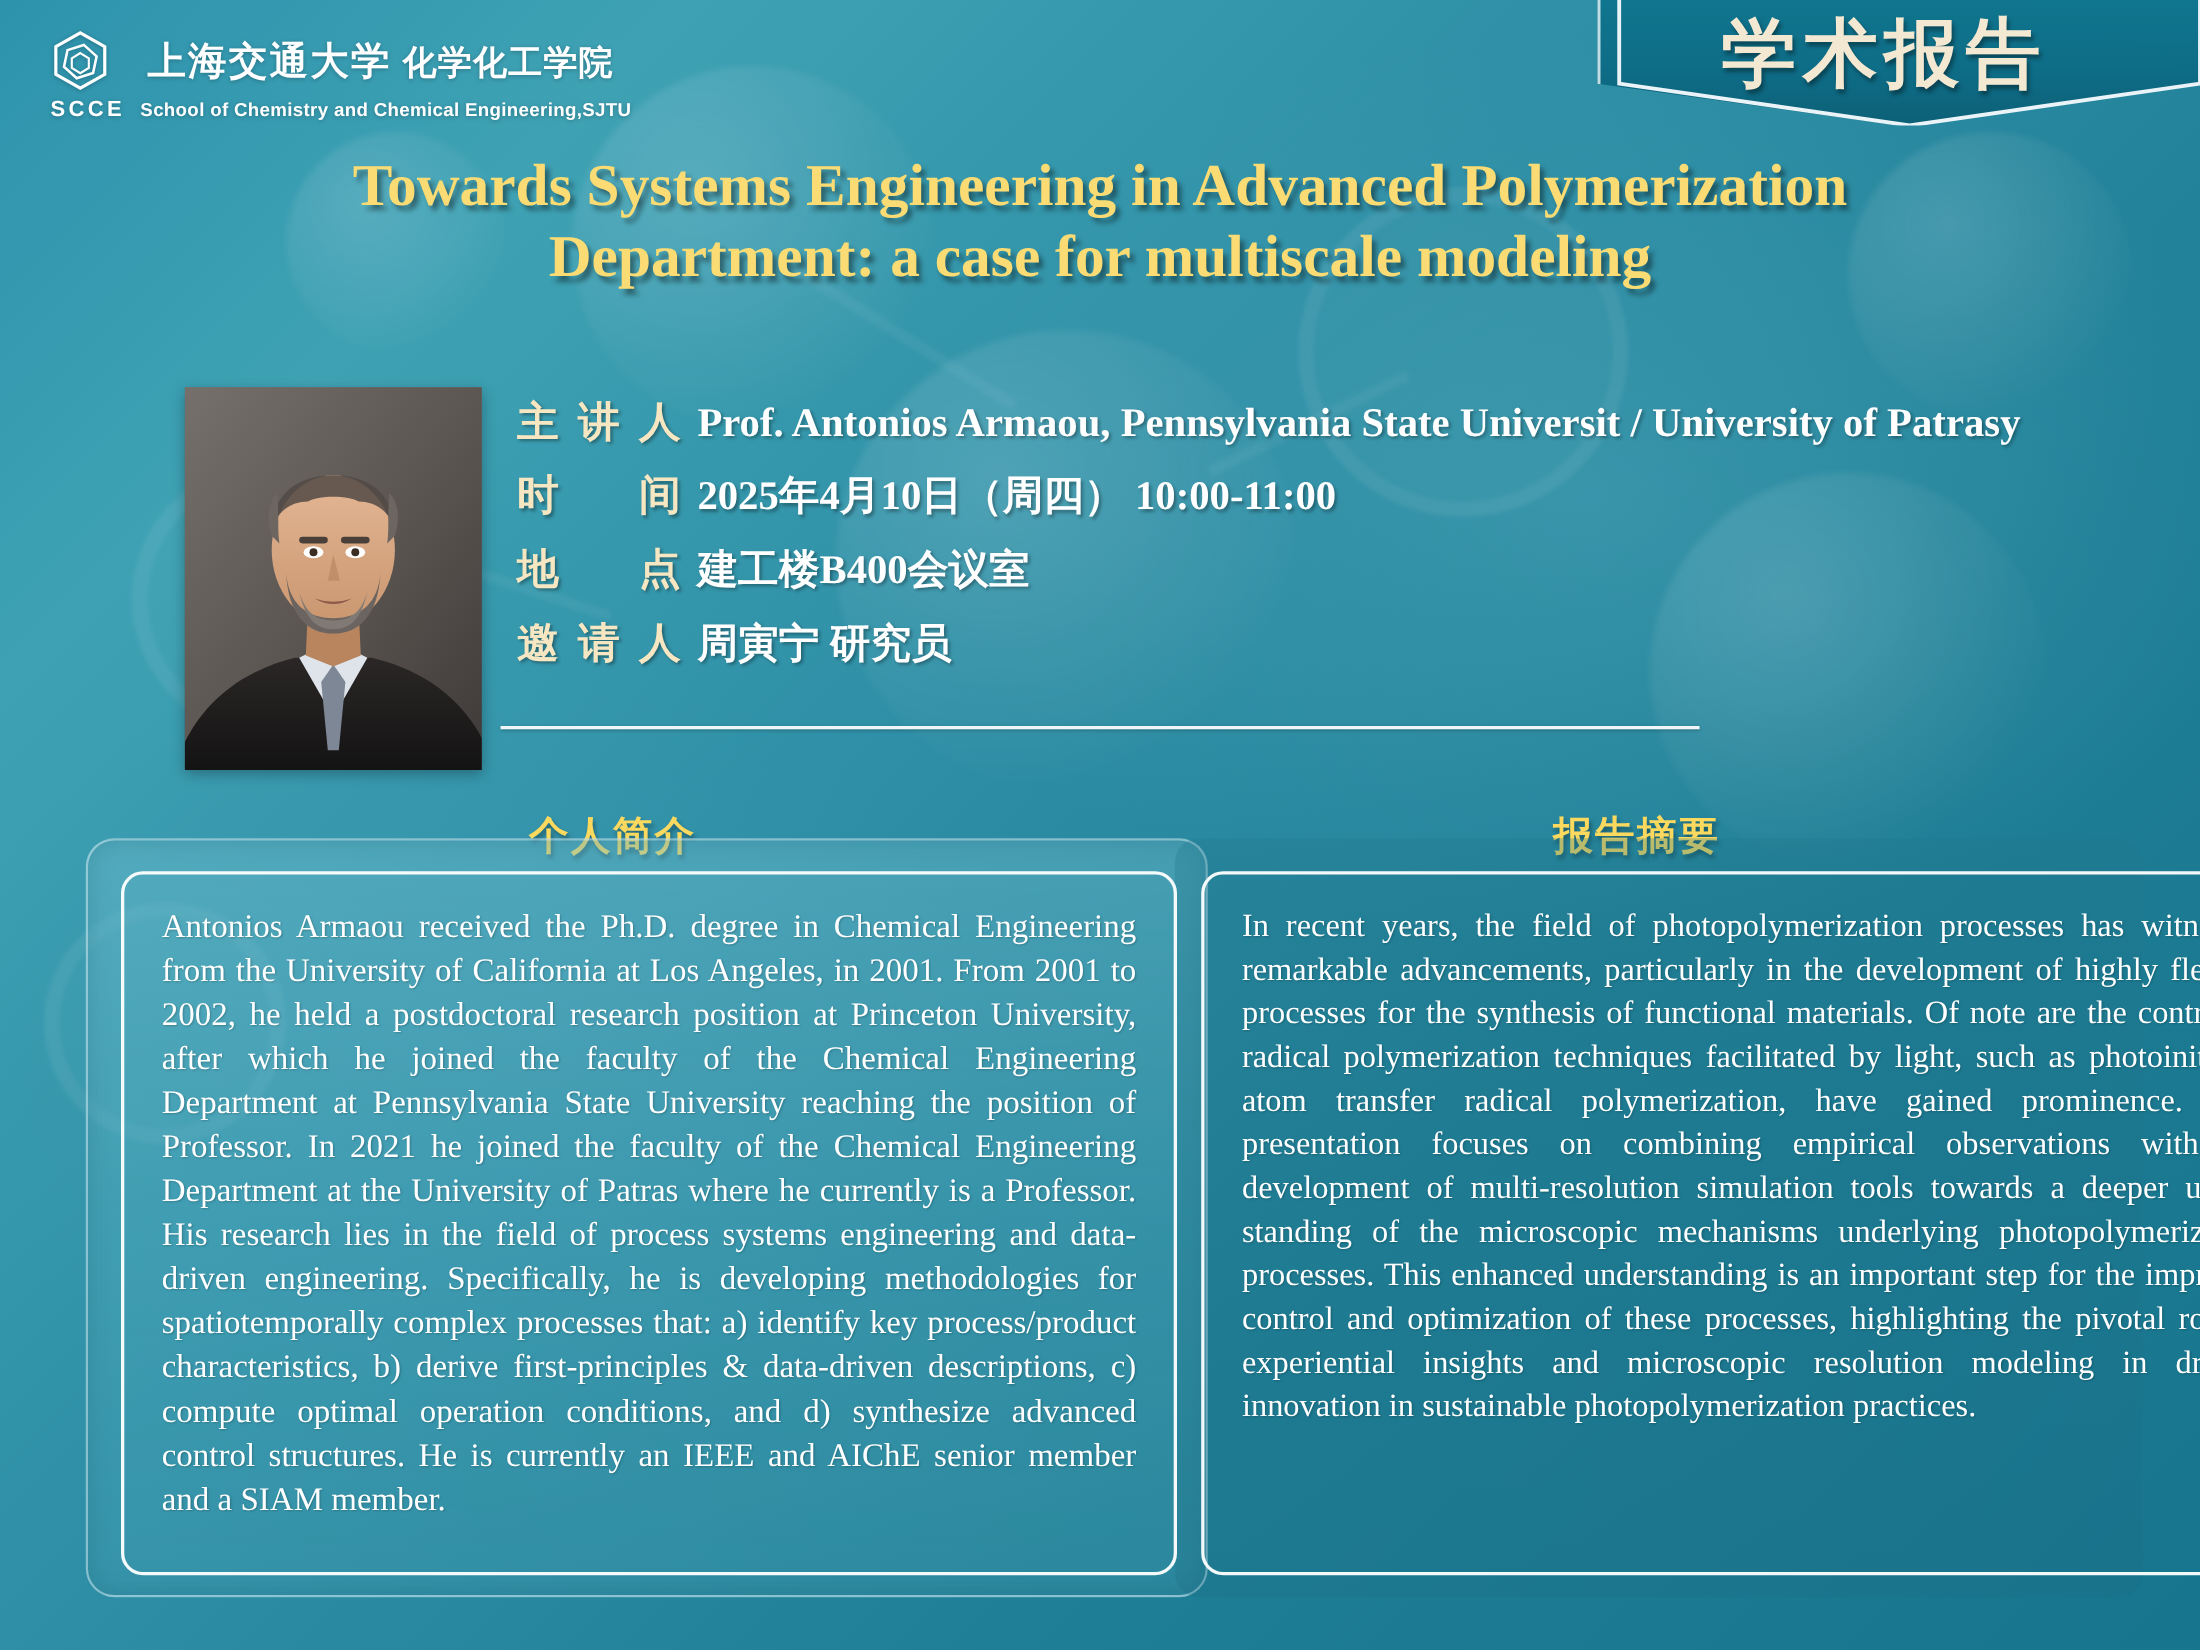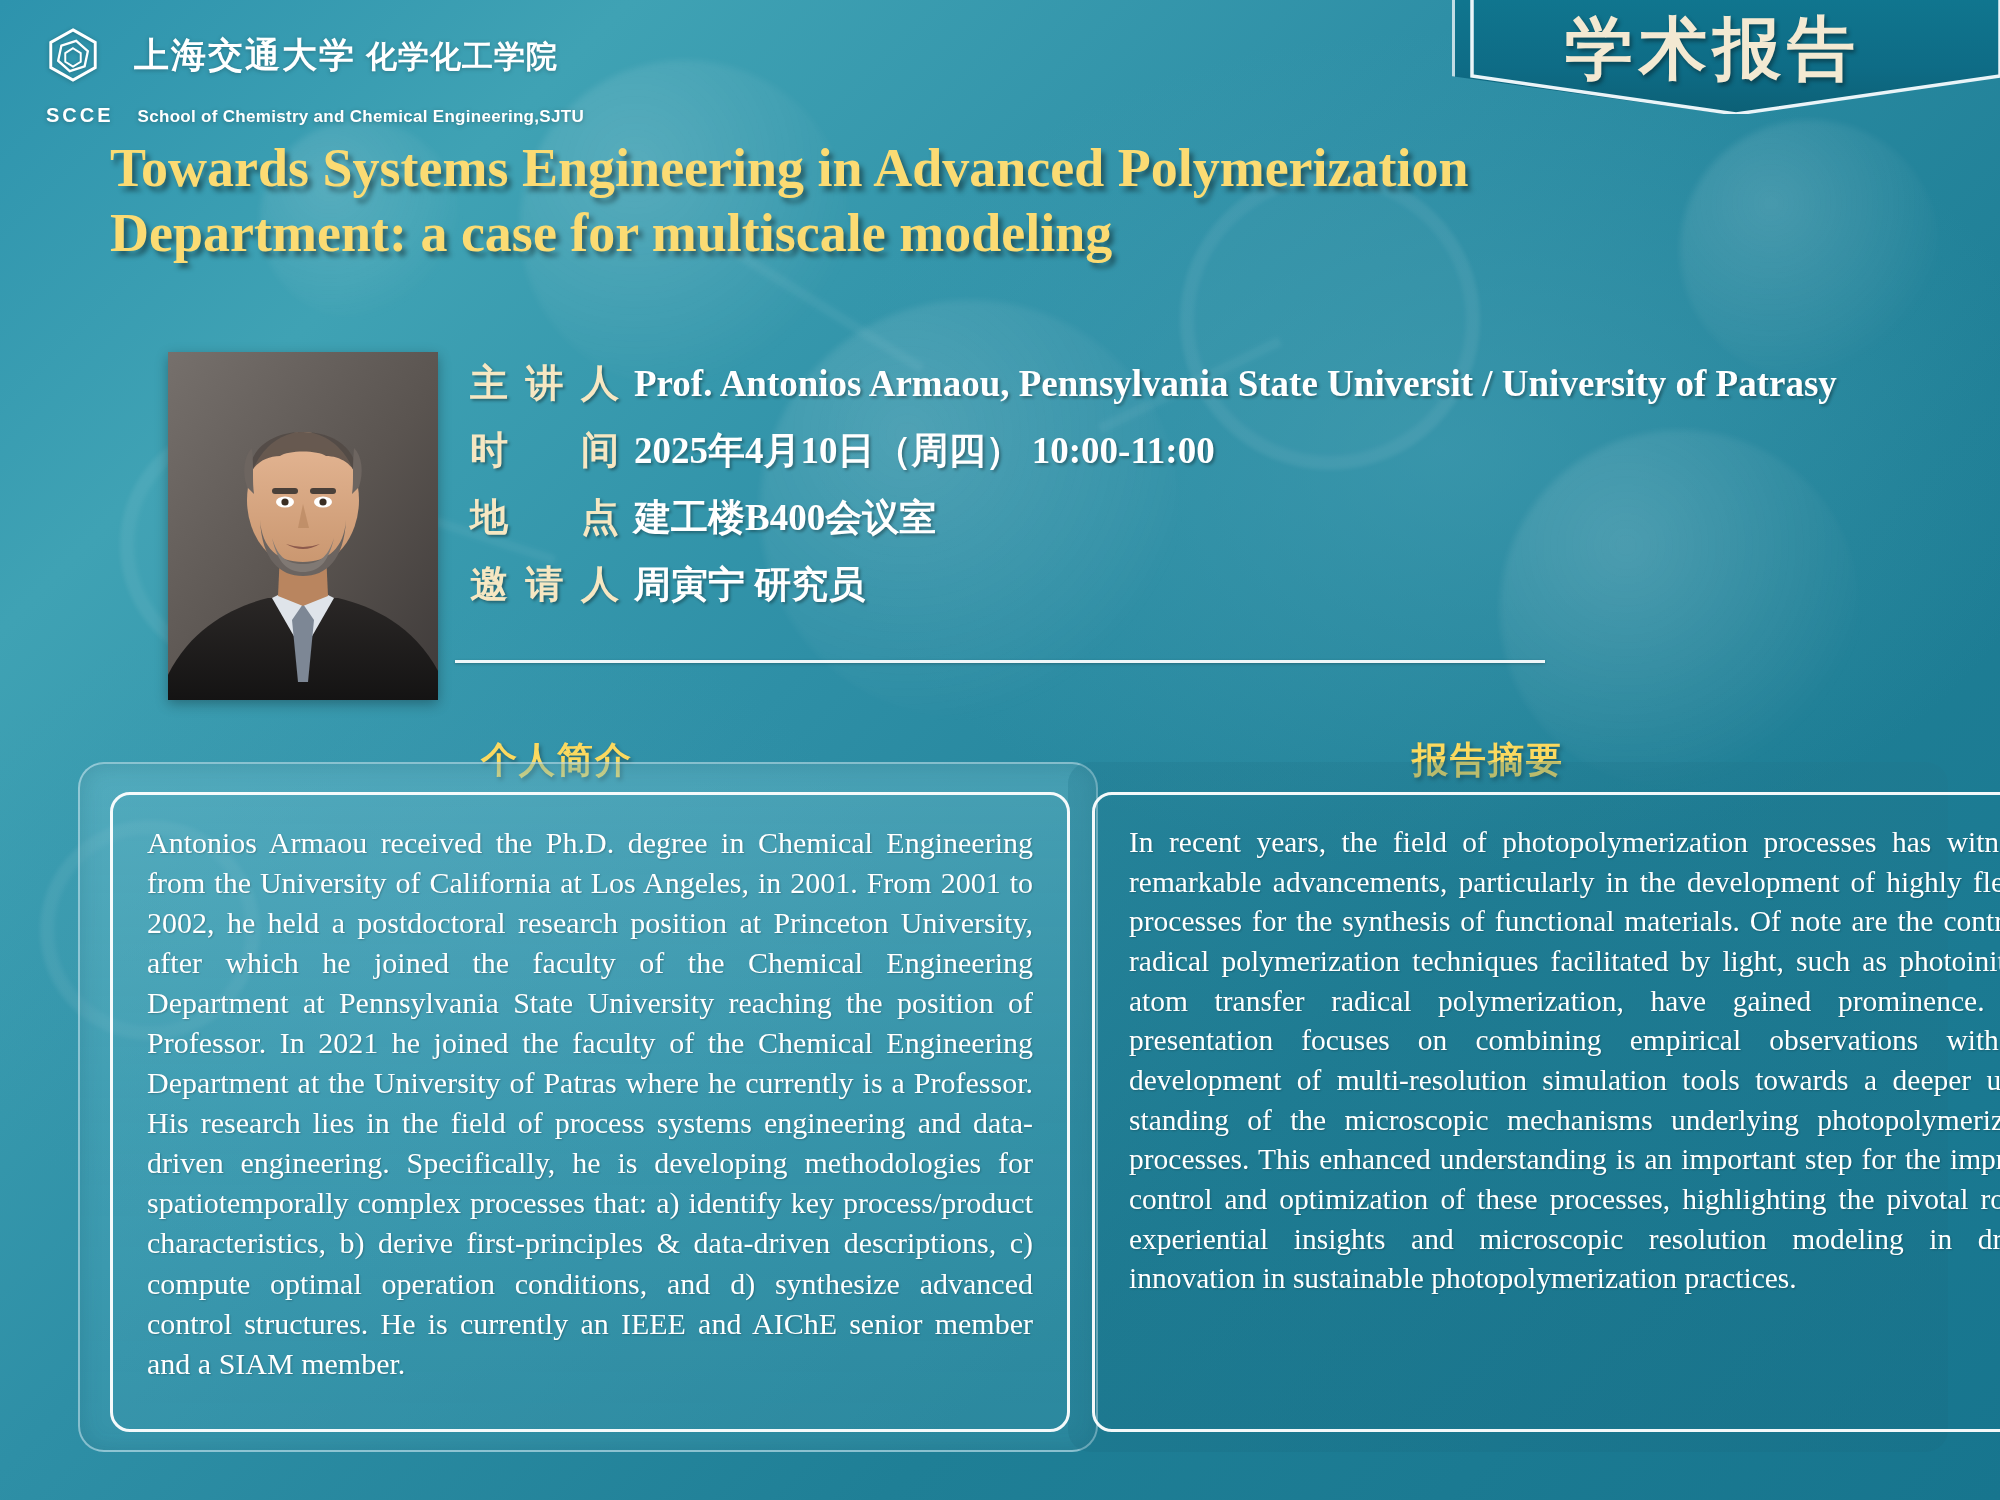--- a/index.html
+++ b/index.html
@@ -44,22 +44,22 @@
   #logo-top { display: flex; align-items: center; gap: 32px; }
   #logo-mark { width: 58px; height: 58px; flex: 0 0 58px; }
   #logo-cn {
     color: #ffffff;
     font-family: "Liberation Serif", "DejaVu Serif", serif;
     font-size: 35px; font-weight: 700; letter-spacing: 2px;
     white-space: nowrap;
   }
   #logo-cn .dept { font-size: 31px; margin-left: 10px; letter-spacing: 1px; }
   #logo-bottom {
-    display: flex; align-items: baseline; gap: 24px;
-    margin-top: 20px; margin-left: 2px;
+    display: flex; align-items: baseline; gap: 14px;
+    margin-top: 4px; margin-left: 2px;
   }
   #logo-scce {
     color: #fff; font-family: "Liberation Sans", sans-serif;
     font-size: 20px; font-weight: 700; letter-spacing: 3px;
   }
   #logo-en {
     color: #fff; font-family: "Liberation Sans", sans-serif;
     font-size: 17px; font-weight: 700; letter-spacing: 0.3px;
     white-space: nowrap;
   }
@@ -86,21 +86,21 @@
     font-family: "Liberation Sans", "DejaVu Sans", sans-serif;
     font-weight: 700;
     font-size: 68px;
     letter-spacing: 6px;
     text-shadow: 2px 3px 4px rgba(0,0,0,0.38);
   }
 
   
   #title {
     position: absolute; left: 110px; right: 110px; top: 136px;
-    text-align: left;
+    text-align: center;
     color: #fbdb73;
     font-family: "Liberation Serif", "DejaVu Serif", serif;
     font-weight: 700;
     font-size: 54px;
     line-height: 1.2;
     text-shadow: 4px 5px 5px rgba(0,0,0,0.40);
     letter-spacing: 0px;
   }
 
   

